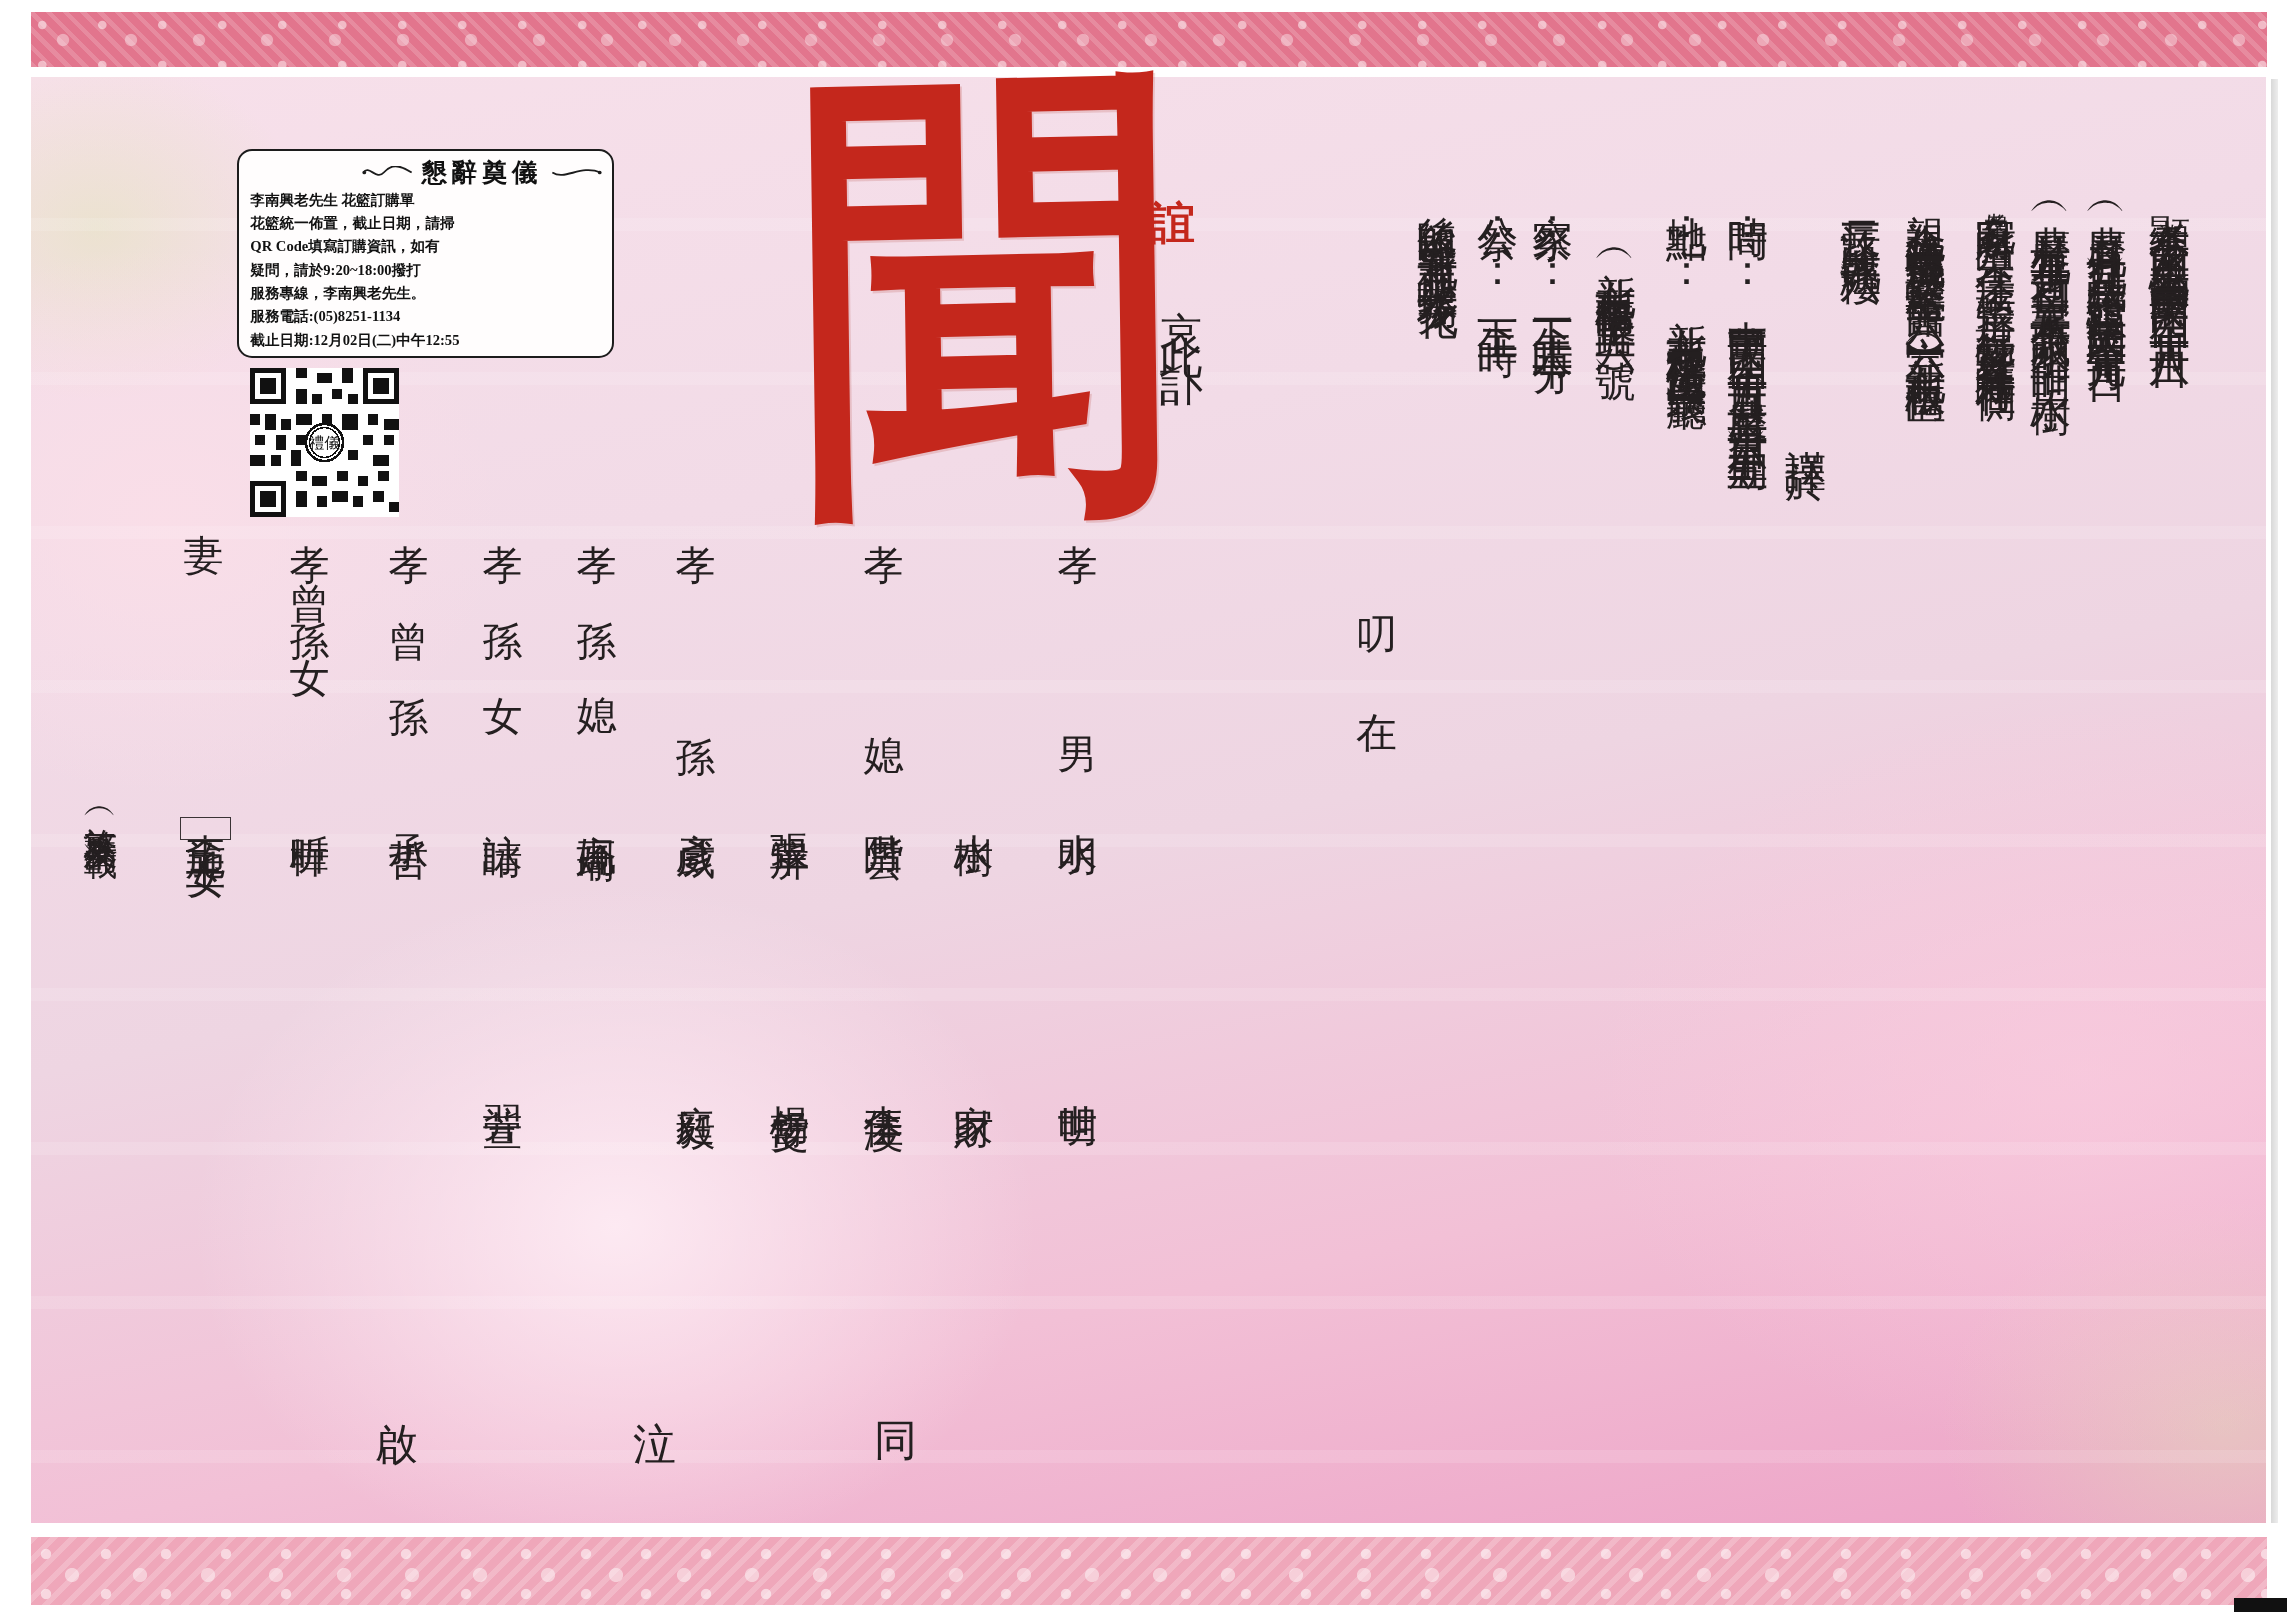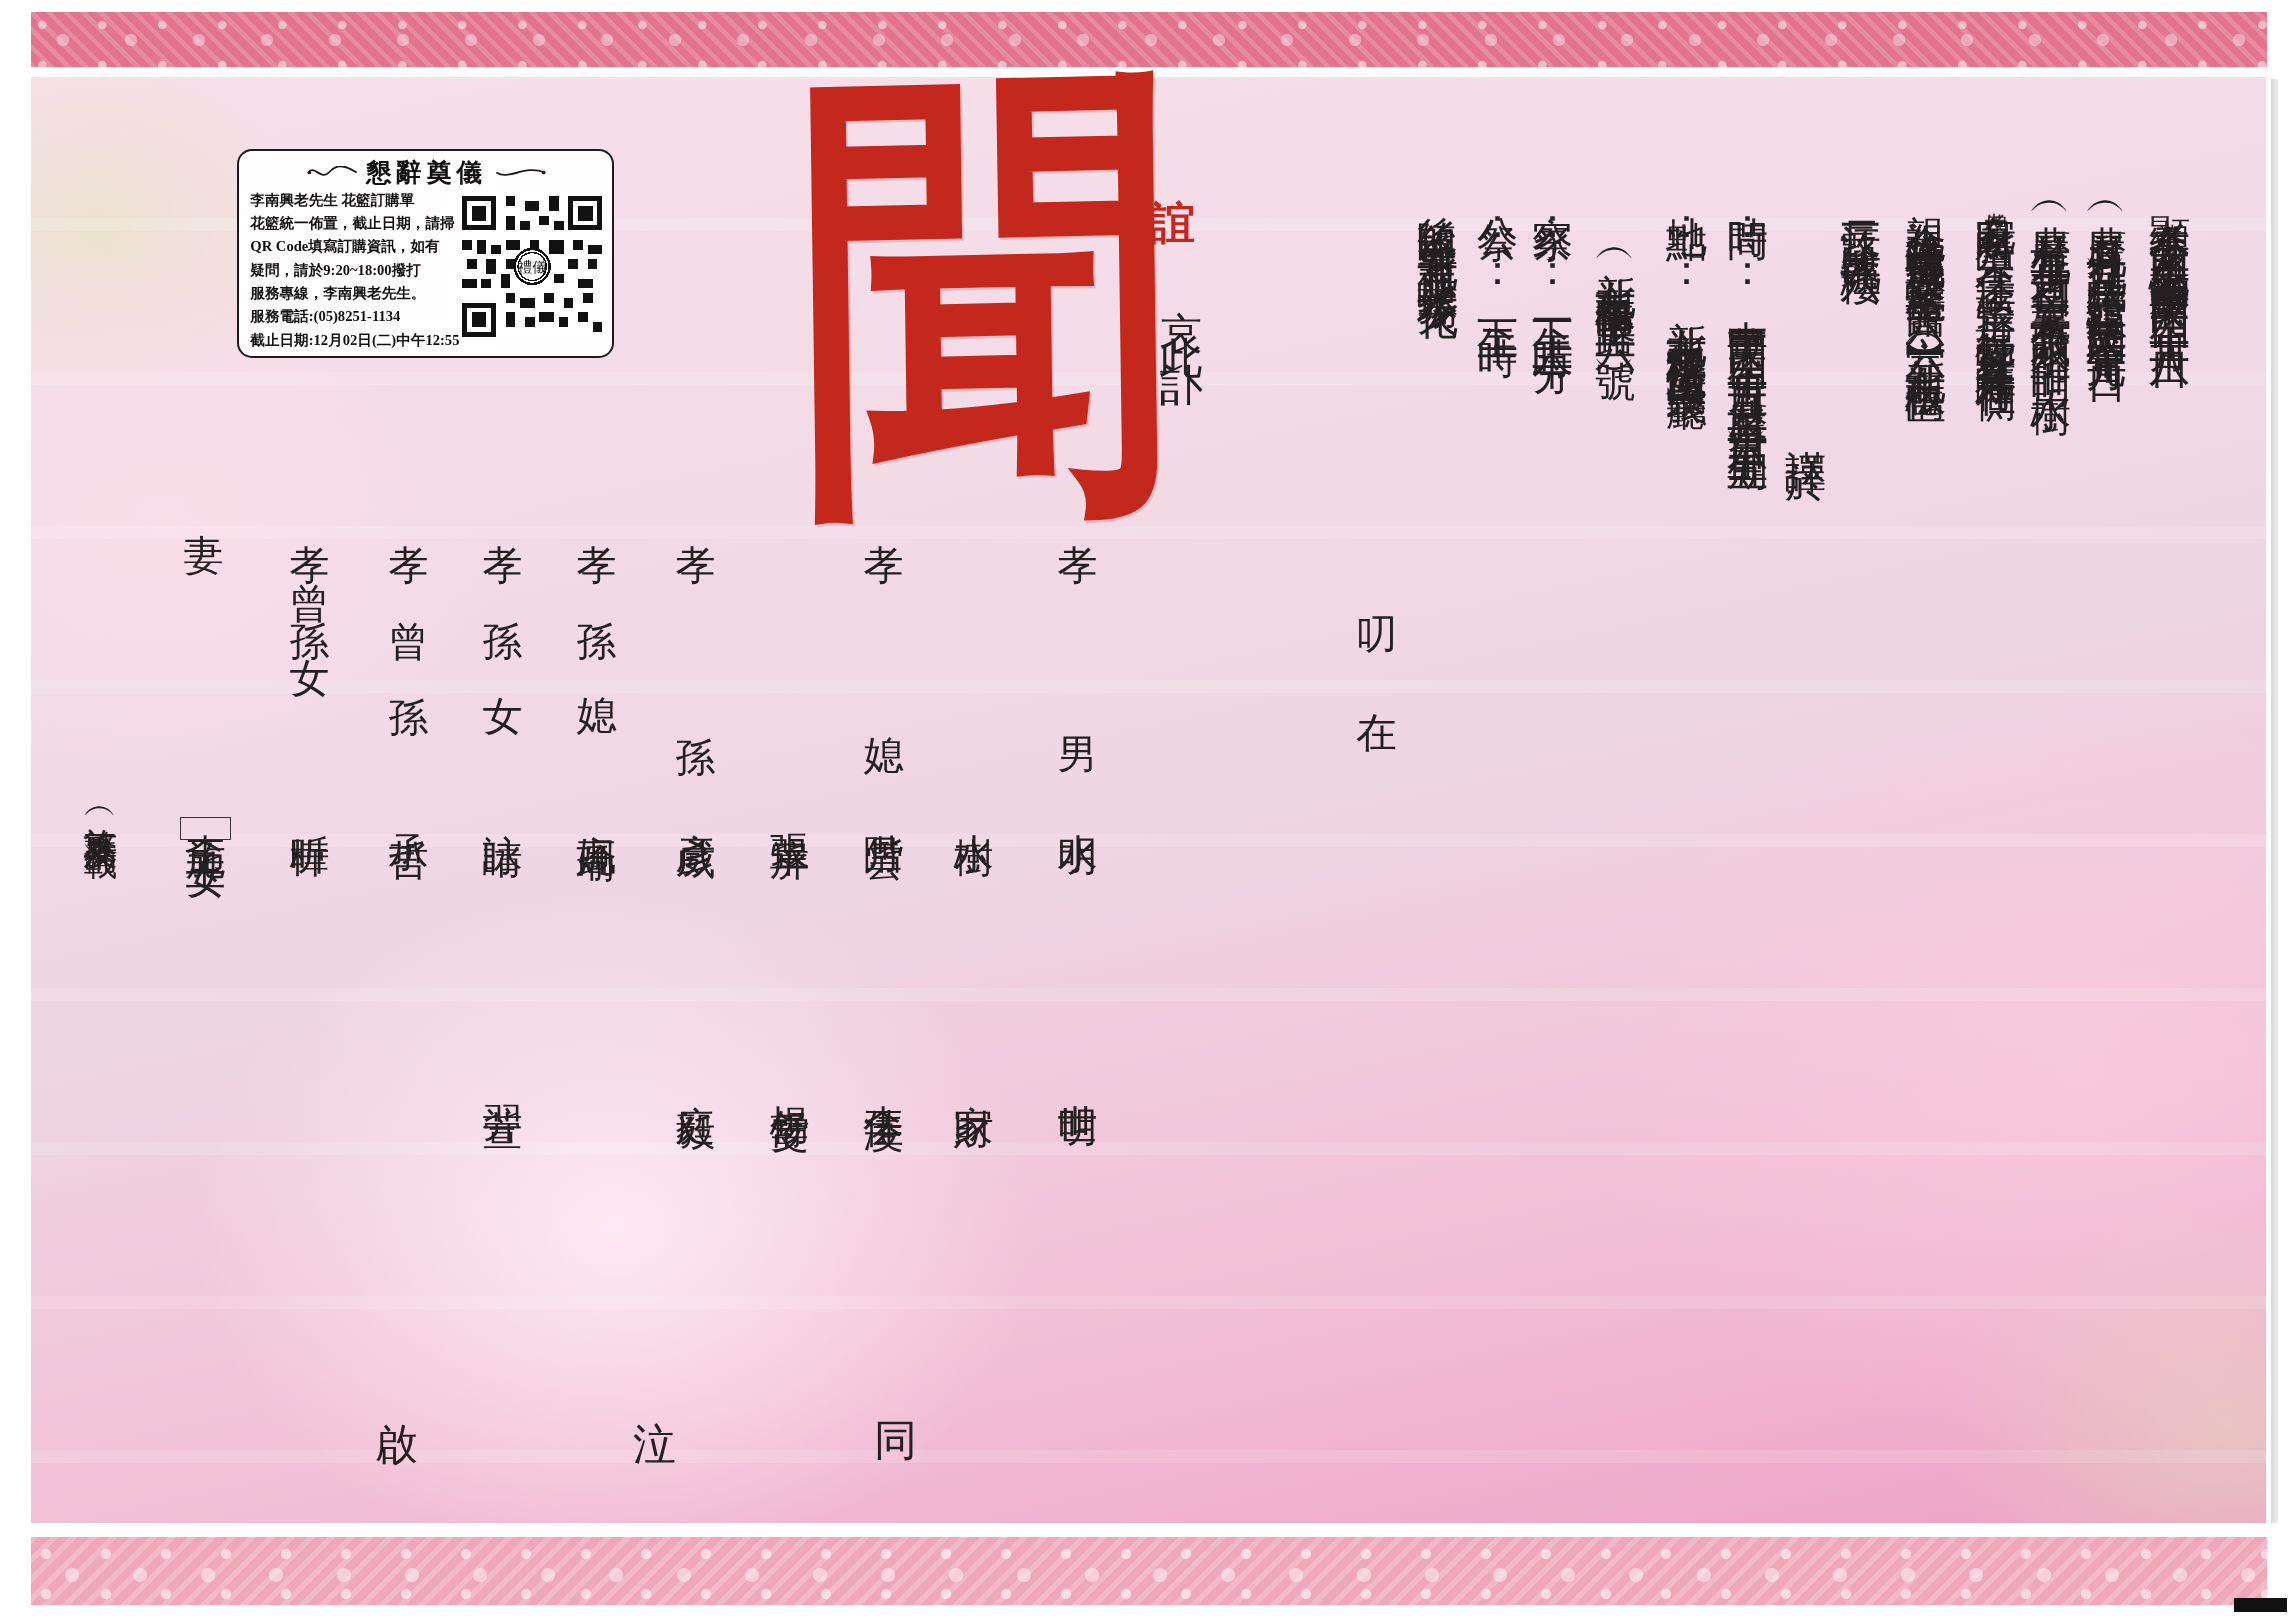--- a/index.html
+++ b/index.html
@@ -62,23 +62,23 @@
   }
   .red-line{position:absolute;left:1006px;top:104px;font-size:43px;letter-spacing:2.8px;color:#c4271c;font-weight:bold;}
   .red-yi{position:absolute;left:1151px;top:194px;font-size:44px;color:#c4271c;font-weight:bold;}
   
   .qr-box{
     position:absolute;left:237px;top:149px;width:377px;height:209px;
     background:#fffdfd;border:2.8px solid #1c1c1c;border-radius:15px;
     box-sizing:border-box;padding:5.6px 9.4px 5.6px 11.3px;
     font-family:"Liberation Serif","DejaVu Serif",serif;
   }
-  .qr-title-row{display:flex;align-items:center;justify-content:center;gap:7.5px;height:32px;}
+  .qr-title-row{display:flex;align-items:center;justify-content:flex-end;gap:7.5px;height:32px;}
   .qr-title{font-size:25.4px;font-weight:bold;letter-spacing:4.7px;color:#111;}
-  .qr-body{display:flex;flex-direction:row;gap:12px;}
+  .qr-body{display:flex;flex-direction:column;gap:12px;}
   .qr-text{width:200px;font-size:14.6px;font-weight:600;line-height:1.6;color:#111;white-space:nowrap;}
   .qr-text .b{font-weight:bold;}
   .qr-svg{margin-top:3.8px;}
 </style>
 </head>
 <body>
 
 <div id="page">
 
   <div class="paper"></div>

